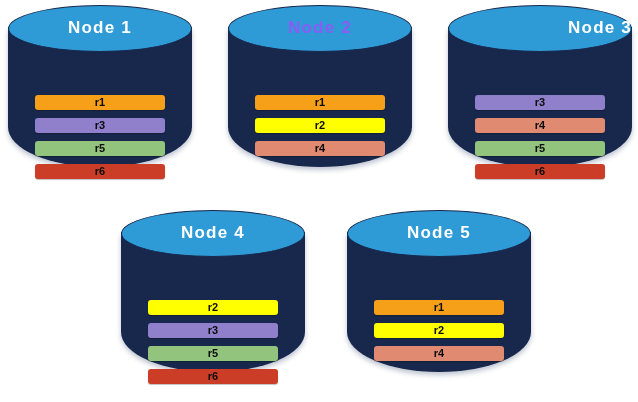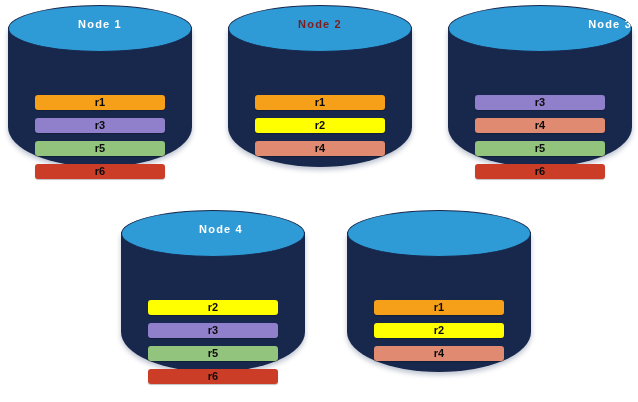--- a/index.html
+++ b/index.html
@@ -53,21 +53,21 @@
     box-sizing: border-box;
   }
 
   .node-label {
     position: absolute;
     left: 0;
     top: 13px;
     width: 184px;
     text-align: center;
     color: #ffffff;
-    font-size: 11px;
+    font-size: 17px;
     font-weight: bold;
     letter-spacing: 1.2px;
     z-index: 3;
     user-select: none;
   }
 
   
   .bars {
     position: absolute;
     left: 27px;
@@ -102,51 +102,52 @@
       <div class="bars">
         <div class="bar" style="background: rgb(246, 160, 26);">r1</div>
         <div class="bar" style="background: rgb(144, 128, 204);">r3</div>
         <div class="bar" style="background: rgb(146, 196, 125);">r5</div>
         <div class="bar" style="background: rgb(204, 61, 40);">r6</div>
       </div>
     </div>
     <div class="node" style="left: 228px; top: 5px;">
       <div class="cyl-body" style="background: rgb(24, 40, 77);"></div>
       <div class="cyl-top" style="background: rgb(46, 155, 214);"></div>
-      <div class="node-label" style="color: #7f1d1d;">Node  2</div>
+      <div class="node-label" style="color: #8b5cf6;">Node  2</div>
       <div class="bars">
         <div class="bar" style="background: rgb(246, 160, 26);">r1</div>
         <div class="bar" style="background: rgb(255, 255, 0);">r2</div>
         <div class="bar" style="background: rgb(224, 138, 114);">r4</div>
       </div>
     </div>
     <div class="node" style="left: 448px; top: 5px;">
       <div class="cyl-body" style="background: rgb(24, 40, 77);"></div>
       <div class="cyl-top" style="background: rgb(46, 155, 214);"></div>
       <div class="node-label" style="color: rgb(255, 255, 255); text-align: right;">Node  3</div>
       <div class="bars">
         <div class="bar" style="background: rgb(144, 128, 204);">r3</div>
         <div class="bar" style="background: rgb(224, 138, 114);">r4</div>
         <div class="bar" style="background: rgb(146, 196, 125);">r5</div>
         <div class="bar" style="background: rgb(204, 61, 40);">r6</div>
       </div>
     </div>
     <div class="node" style="left: 121px; top: 210px;">
       <div class="cyl-body" style="background: rgb(24, 40, 77);"></div>
       <div class="cyl-top" style="background: rgb(46, 155, 214);"></div>
-      <div class="node-label" style="color: rgb(255, 255, 255); padding-left: 8px;">Node  4</div>
+      <div class="node-label" style="color: rgb(255, 255, 255);">Node  4</div>
       <div class="bars">
         <div class="bar" style="background: rgb(255, 255, 0);">r2</div>
         <div class="bar" style="background: rgb(144, 128, 204);">r3</div>
         <div class="bar" style="background: rgb(146, 196, 125);">r5</div>
         <div class="bar" style="background: rgb(204, 61, 40);">r6</div>
       </div>
     </div>
     <div class="node" style="left: 347px; top: 210px;">
       <div class="cyl-body" style="background: rgb(24, 40, 77);"></div>
       <div class="cyl-top" style="background: rgb(46, 155, 214);"></div>
+      <div class="node-label" style="color: rgb(255, 255, 255);">Node  5</div>
       <div class="bars">
         <div class="bar" style="background: rgb(246, 160, 26);">r1</div>
         <div class="bar" style="background: rgb(255, 255, 0);">r2</div>
         <div class="bar" style="background: rgb(224, 138, 114);">r4</div>
       </div>
     </div>
   </div>
 
 </body></html>

